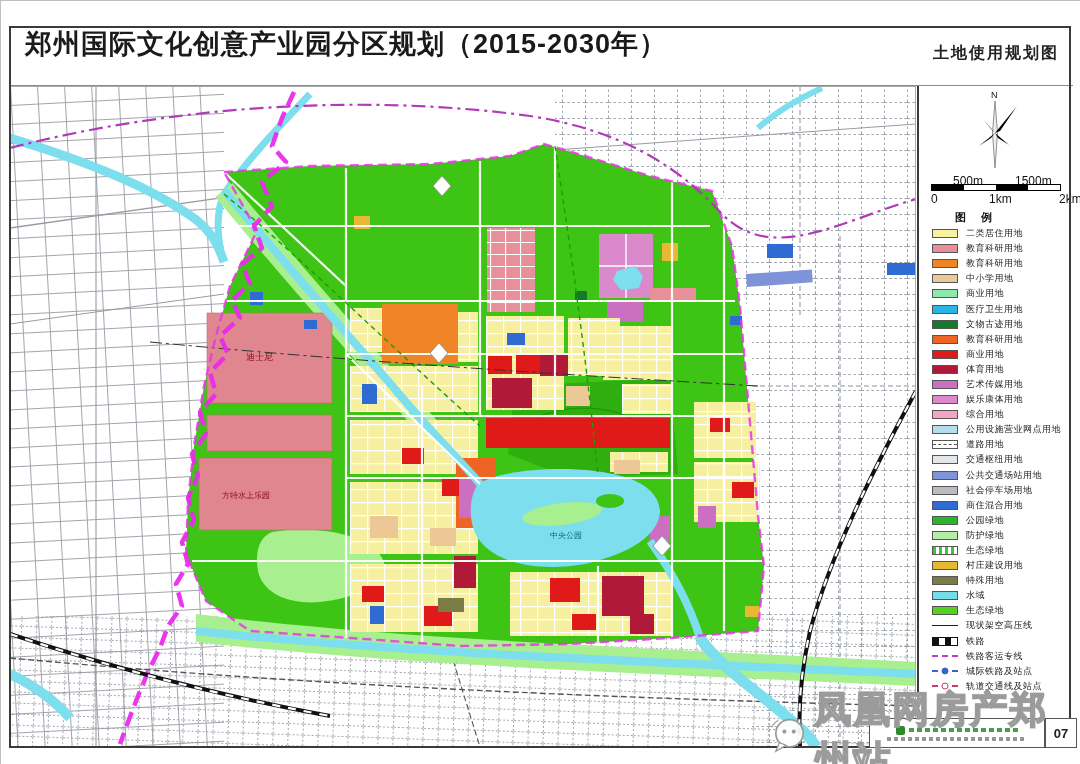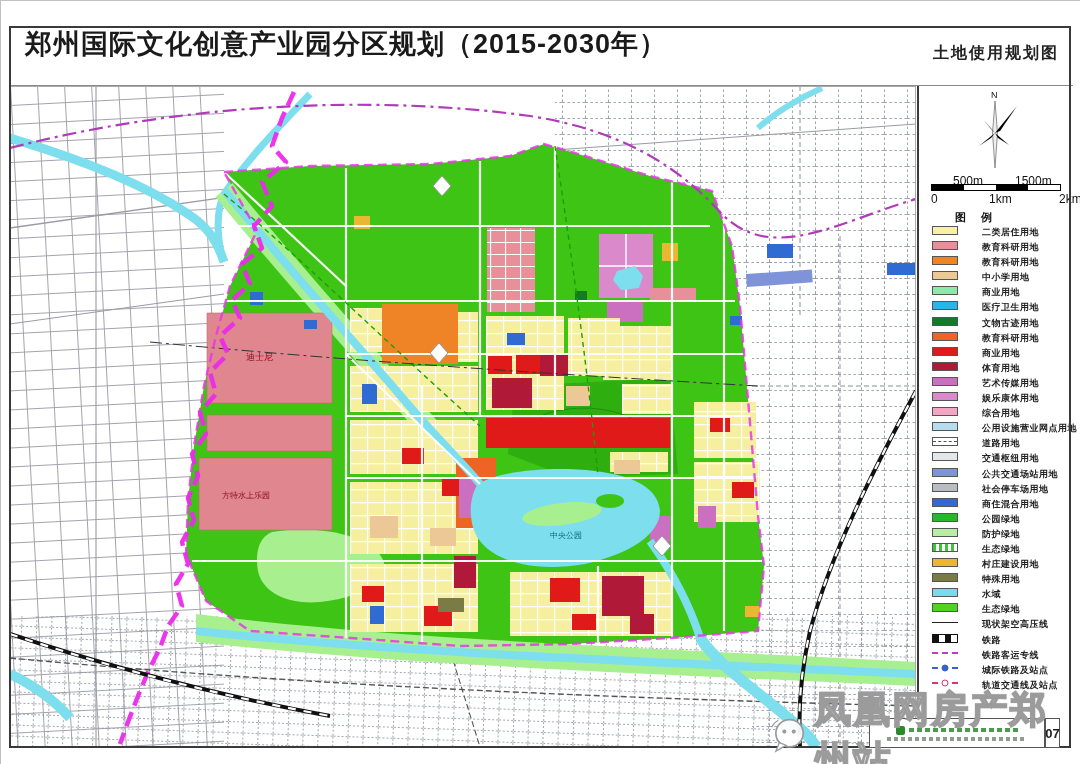--- a/index.html
+++ b/index.html
@@ -16,40 +16,40 @@
   .north{position:absolute;left:46px;top:2px;width:60px;height:82px;}
   .scalebar{position:absolute;left:12px;top:88px;width:132px;height:32px;font-size:12px;color:#111;}
   .sb-top{position:absolute;top:0;left:0;width:100%;height:9px;}
   .sb-top .t1{position:absolute;left:22px;}  .sb-top .t2{position:absolute;left:84px;}
   .sb-bar{position:absolute;top:10px;left:0;width:128px;height:5px;border:1px solid #000;display:flex;}
   .sb-bar .seg{flex:1;} .sb-bar .b{background:#000;} .sb-bar .w{background:#fff;}
   .sb-bot{position:absolute;top:18px;left:0;width:100%;height:9px;}
   .sb-bot .t0{position:absolute;left:0;} .sb-bot .t1{position:absolute;left:58px;} .sb-bot .t2{position:absolute;left:128px;}
   .legend-title{position:absolute;left:36px;top:124px;font-size:11px;font-weight:700;letter-spacing:6px;color:#111;}
   .legend-list{position:absolute;left:13px;top:140px;width:140px;}
-  .lg-row{display:flex;gap:24px;height:15.1px;font-weight:bold;}
+  .lg-row{display:flex;align-items:center;gap:8px;height:15.1px;}
   .sw{flex:0 0 26px;width:26px;height:9px;border:1px solid #555;box-sizing:border-box;position:relative;background:#fff;}
   .sw.noborder{border:none;background:transparent;}
   .ln{position:absolute;left:0;right:0;top:50%;margin-top:-1px;border-top:2px dashed #000;}
   .ln.thin{border-top:1px dashed #555;}
   .ln.solid{border-top:1px solid #222;}
   .dot{position:absolute;left:50%;top:50%;width:5px;height:5px;border-radius:50%;transform:translate(-50%,-50%);border:1px solid #333;background:#fff;}
   .lg-label{font-size:9px;color:#222;white-space:nowrap;letter-spacing:.5px;}
   
   .watermark{position:absolute;left:768px;top:684px;display:flex;align-items:center;gap:6px;z-index:40;pointer-events:none;}
   .wm-text{font-size:37px;font-weight:700;letter-spacing:2px;color:rgba(255,255,255,0.95);
            -webkit-text-stroke:1.6px #9b9b9b;text-shadow:0 0 1px #999,0 0 2px #aaa;}
   
   .credit-box{position:absolute;left:868px;top:717px;width:176px;height:30px;border:1px solid #555;background:#fff;box-sizing:border-box;z-index:30;
               display:flex;flex-direction:column;justify-content:center;align-items:center;gap:2px;}
   .credit-row{display:flex;align-items:center;gap:4px;}
   .credit-logo{width:9px;height:9px;background:#2c8a2c;border-radius:2px;}
   .credit-line{height:4px;background:repeating-linear-gradient(90deg,#2c8a2c 0 5px,transparent 5px 8px);opacity:.85;}
   .cl1{width:110px;} .cl2{width:140px;background:repeating-linear-gradient(90deg,#7d8a7d 0 4px,transparent 4px 7px);}
-  .pageno-box{position:absolute;left:1044px;top:717px;width:15px;height:30px;border:1px solid #555;background:#fff;box-sizing:border-box;
+  .pageno-box{position:absolute;left:1044px;top:717px;width:32px;height:30px;border:1px solid #555;background:#fff;box-sizing:border-box;
               display:flex;align-items:center;justify-content:center;font-size:13px;font-weight:700;color:#222;z-index:31;}
 </style>
 </head>
 <body>
 
 <div class="page">
 
   <h1 class="page-title">郑州国际文化创意产业园分区规划（2015-2030年）</h1>
   <div class="sheet-title">土地使用规划图</div>
   <div class="header-rule"></div>

